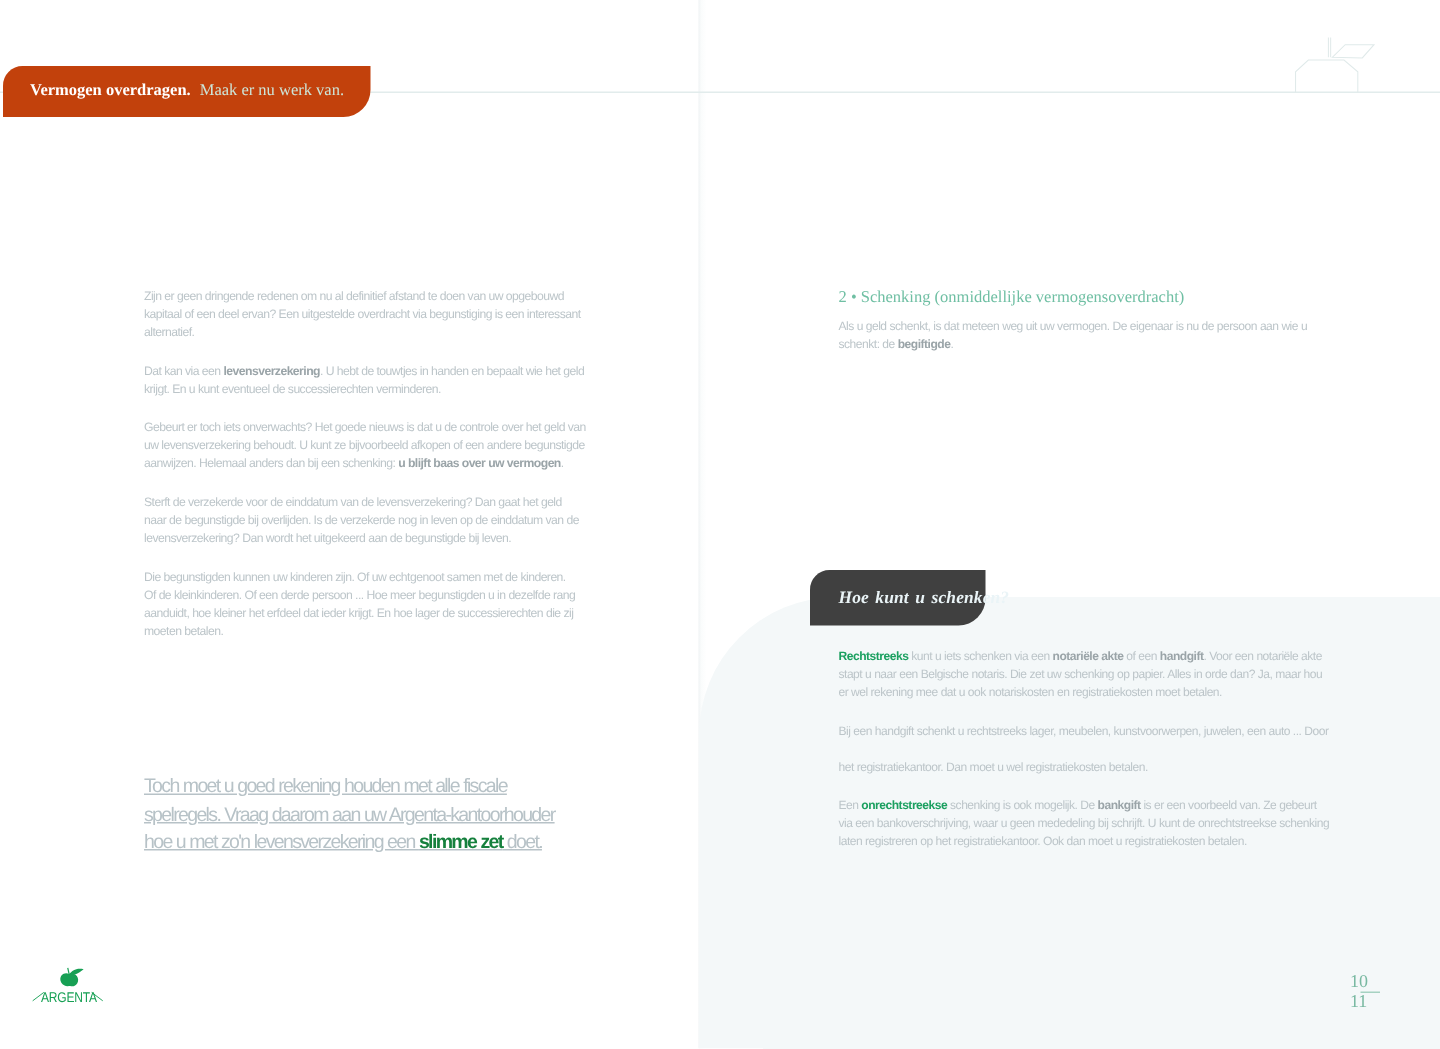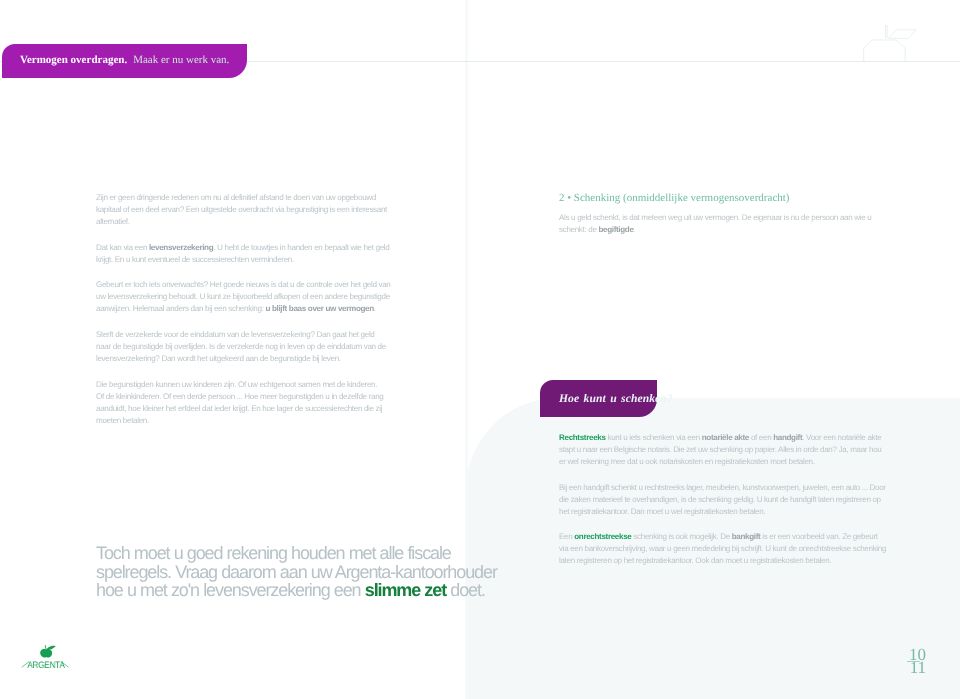--- a/index.html
+++ b/index.html
@@ -8,53 +8,53 @@
   .page { position:relative; width:960px; height:699px; background:#ffffff; overflow:hidden; will-change:transform; }
 
   .gutter { position:absolute; left:465px; top:0; width:6px; height:699px;
             background:linear-gradient(to right,#ffffff 0%,#f2f5f6 18%,#fafcfc 40%,#ffffff 100%); }
   .hline  { position:absolute; left:0; top:61px; width:960px; height:1px; background:#e2ecec; }
   .panel  { position:absolute; left:466px; top:398px; width:494px; height:301px;
             background:#f4f8f9; border-top-left-radius:92px; }
 
   .banner { position:absolute; display:flex; align-items:center; white-space:nowrap; will-change:transform; }
   .banner-green { left:2px; top:44px; width:245px; height:34px;
-            background:#a21caf; border-radius:13px 0 18px 0; padding-left:18px; }
+            background:#c2410c; border-radius:13px 0 18px 0; padding-left:18px; }
   .banner-blue  { left:540px; top:380px; width:117px; height:37px;
-            background:#701a75; border-radius:13px 0 18px 0; padding-left:19px; }
+            background:#404040; border-radius:13px 0 18px 0; padding-left:19px; }
   .b-bold { font-family:"Liberation Serif", serif; font-weight:bold; font-size:11px; color:#ffffff; position:relative; top:-1px; }
   .b-ital { font-family:"Liberation Serif", serif; font-size:11px; color:#cde5d8; margin-left:6px; position:relative; top:-1px; }
   .b-blue { font-family:"Liberation Serif", serif; font-style:italic; font-weight:bold; font-size:11.6px; letter-spacing:0.1px; word-spacing:1.3px; color:#eaf4f7; }
 
   .colL { position:absolute; left:96px; top:192px; width:340px; }
   .colR { position:absolute; left:559px; top:191px; width:340px; }
   .colP { position:absolute; left:559px; top:432px; width:340px; }
 
   .para { font-size:8.15px; line-height:12.05px; letter-spacing:-0.36px;
           color:#bcc5c9; margin:0 0 13.55px 0; white-space:nowrap; }
   .para:last-child { margin-bottom:0; }
   .para b { font-weight:bold; color:#9aa4a8; }
   .para b.g { color:#1ba060; }
   .colP .para, .colR .para { font-size:8.05px; letter-spacing:-0.33px; }
 
   h2.h-green { font-family:"Liberation Serif", serif; font-weight:normal; font-size:11px;
           line-height:15px; color:#6fbfa3; margin:0 0 5.5px 0; white-space:nowrap; }
 
-  .quote { position:absolute; left:96px; top:544px; width:340px;
-          font-size:18px; line-height:18.5px; letter-spacing:-1.1px; word-spacing:0.3px; color:#b7c2c7; white-space:nowrap; }
+  .quote { position:absolute; left:96px; top:515px; width:340px;
+          font-size:13px; line-height:18.5px; letter-spacing:-1.1px; word-spacing:0.3px; color:#b7c2c7; white-space:nowrap;text-decoration:underline; }
   .quote b { font-weight:bold; color:#15803d; }
 
   .logo { position:absolute; left:21px; top:641px; width:50px; height:30px; }
   .logo-mark { position:absolute; left:0; top:0; }
   .logo-word { position:absolute; left:0; top:18.1px; width:50px; text-align:center;
           font-size:9.4px; letter-spacing:-0.15px; color:#17a054;
           transform:scaleX(0.855); transform-origin:50% 0;
           will-change:transform; }
-  .pagenum { position:absolute; left:900px; top:649px; width:26px; text-align:right;
-          font-family:"Liberation Serif", serif; font-size:17px; line-height:11.4px; color:#79b9a2; }
+  .pagenum { position:absolute; left:900px; top:649px; width:26px; text-align:left;
+          font-family:"Liberation Serif", serif; font-size:12px; line-height:11.4px; color:#79b9a2; }
   .pagenum .d { width:13px; height:1px; background:#a6d2c2; margin:1px auto 0; }
   .apple-hdr { position:absolute; left:860px; top:18px; }
 </style>
 </head>
 <body>
 
 <div class="page">
   <div class="gutter"></div>
   <div class="panel"></div>
   <div class="hline"></div>
@@ -88,21 +88,21 @@
         <p class="para"><span class="ln">Als u geld schenkt, is dat meteen weg uit uw vermogen. De eigenaar is nu de persoon aan wie u</span><br><span class="ln">schenkt: de <b>begiftigde</b>.</span></p>
       </div>
   </div>
 
   <div class="banner banner-blue">
     <span class="b-blue">Hoe kunt u schenken?</span>
   </div>
 
   <div class="colP">
       <p class="para"><span class="ln"><b class="g">Rechtstreeks</b> kunt u iets schenken via een <b>notariële akte</b> of een <b>handgift</b>. Voor een notariële akte</span><br><span class="ln">stapt u naar een Belgische notaris. Die zet uw schenking op papier. Alles in orde dan? Ja, maar hou</span><br><span class="ln">er wel rekening mee dat u ook notariskosten en registratiekosten moet betalen.</span></p>
-      <p class="para"><span class="ln">Bij een handgift schenkt u rechtstreeks lager, meubelen, kunstvoorwerpen, juwelen, een auto ... Door</span><br><span class="ln">die zaken materieel te overhandigen, is de schenking geldig. U kunt de handgift laten registreren op</span><br><span class="ln">het registratiekantoor. Dan moet u wel registratiekosten betalen.</span></p>
+      <p class="para"><span class="ln">Bij een handgift schenkt u rechtstreeks lager, meubelen, kunstvoorwerpen, juwelen, een auto ... Door</span><br><br><span class="ln">het registratiekantoor. Dan moet u wel registratiekosten betalen.</span></p>
       <p class="para"><span class="ln">Een <b class="g">onrechtstreekse</b> schenking is ook mogelijk. De <b>bankgift</b> is er een voorbeeld van. Ze gebeurt</span><br><span class="ln">via een bankoverschrijving, waar u geen mededeling bij schrijft. U kunt de onrechtstreekse schenking</span><br><span class="ln">laten registreren op het registratiekantoor. Ook dan moet u registratiekosten betalen.</span></p>
     </div>
 
   <div class="logo">
     <svg class="logo-mark" width="50" height="30" viewBox="0 0 50 30" shape-rendering="geometricPrecision">
       <g fill="#17a054">
         <path d="M25.08 8.31 C23.18 7.5 21.2 7.93 20.08 9.24 C18.97 10.54 18.9 12.65 19.89 14.2 C20.87 15.76 22.58 16.56 24.29 16.5 C24.95 16.44 25.61 16.25 26.27 16.44 C27.91 16.81 29.69 15.94 30.54 14.45 C31.4 12.96 31.27 10.98 30.22 9.61 C29.16 8.24 26.99 7.56 25.08 8.31 Z"></path>
         <path d="M24.69 8.49 L23.78 4.3 L24.56 4.1 L25.48 8.37 Z"></path>
         <path d="M25.22 8.37 C26.4 6.88 27.98 5.64 29.89 5.14 C31.47 4.71 33.18 4.77 34.76 5.14 C33.04 6.57 31.2 8.0 29.03 8.62 C27.78 8.99 26.47 8.93 25.22 8.37 Z"></path>
       </g>

